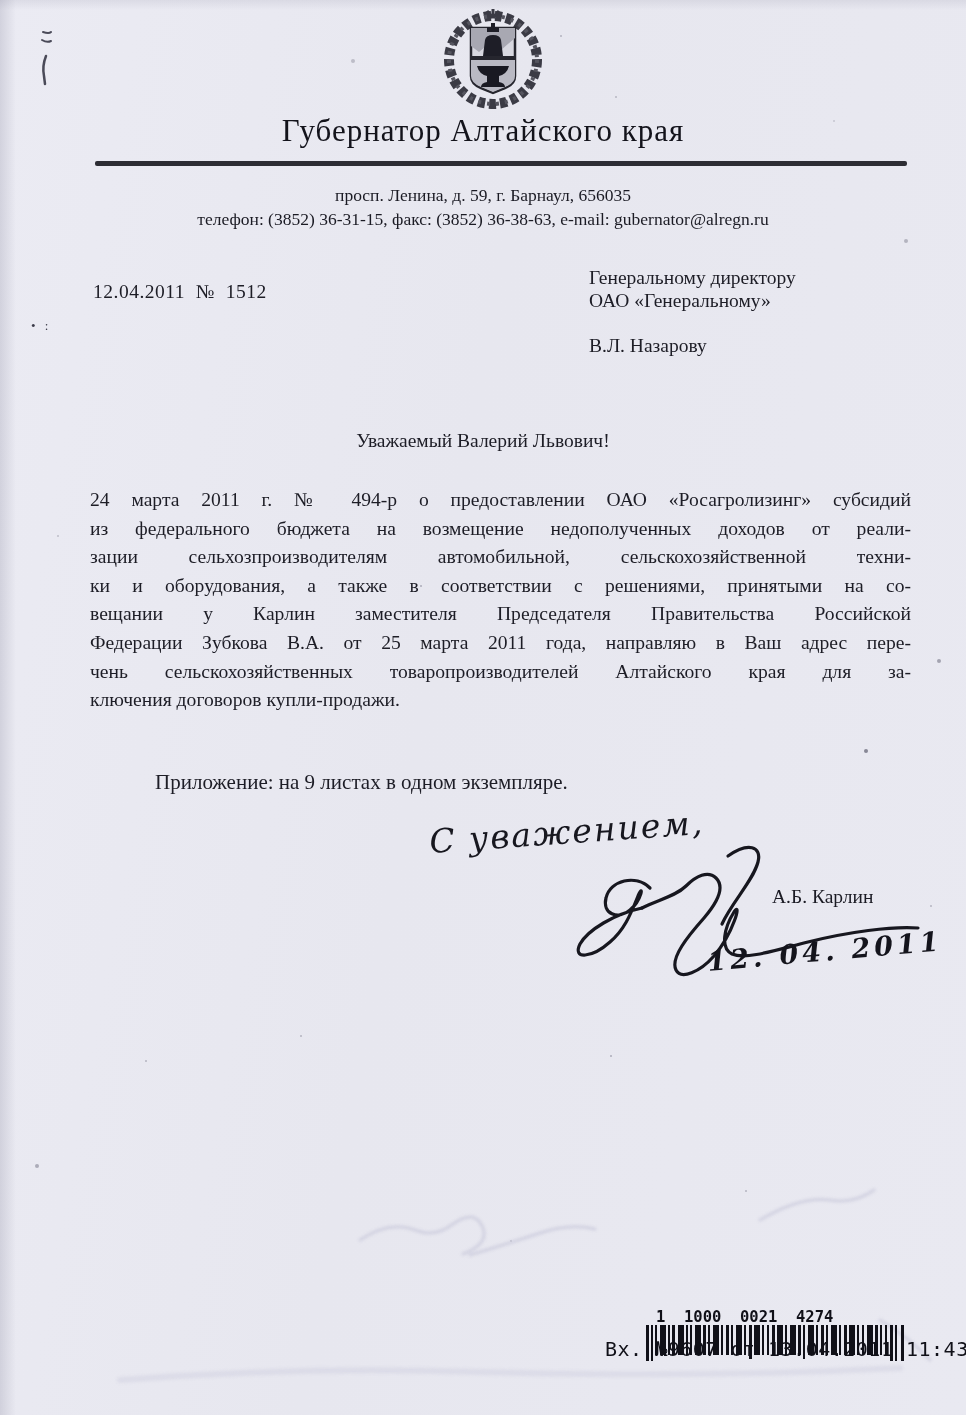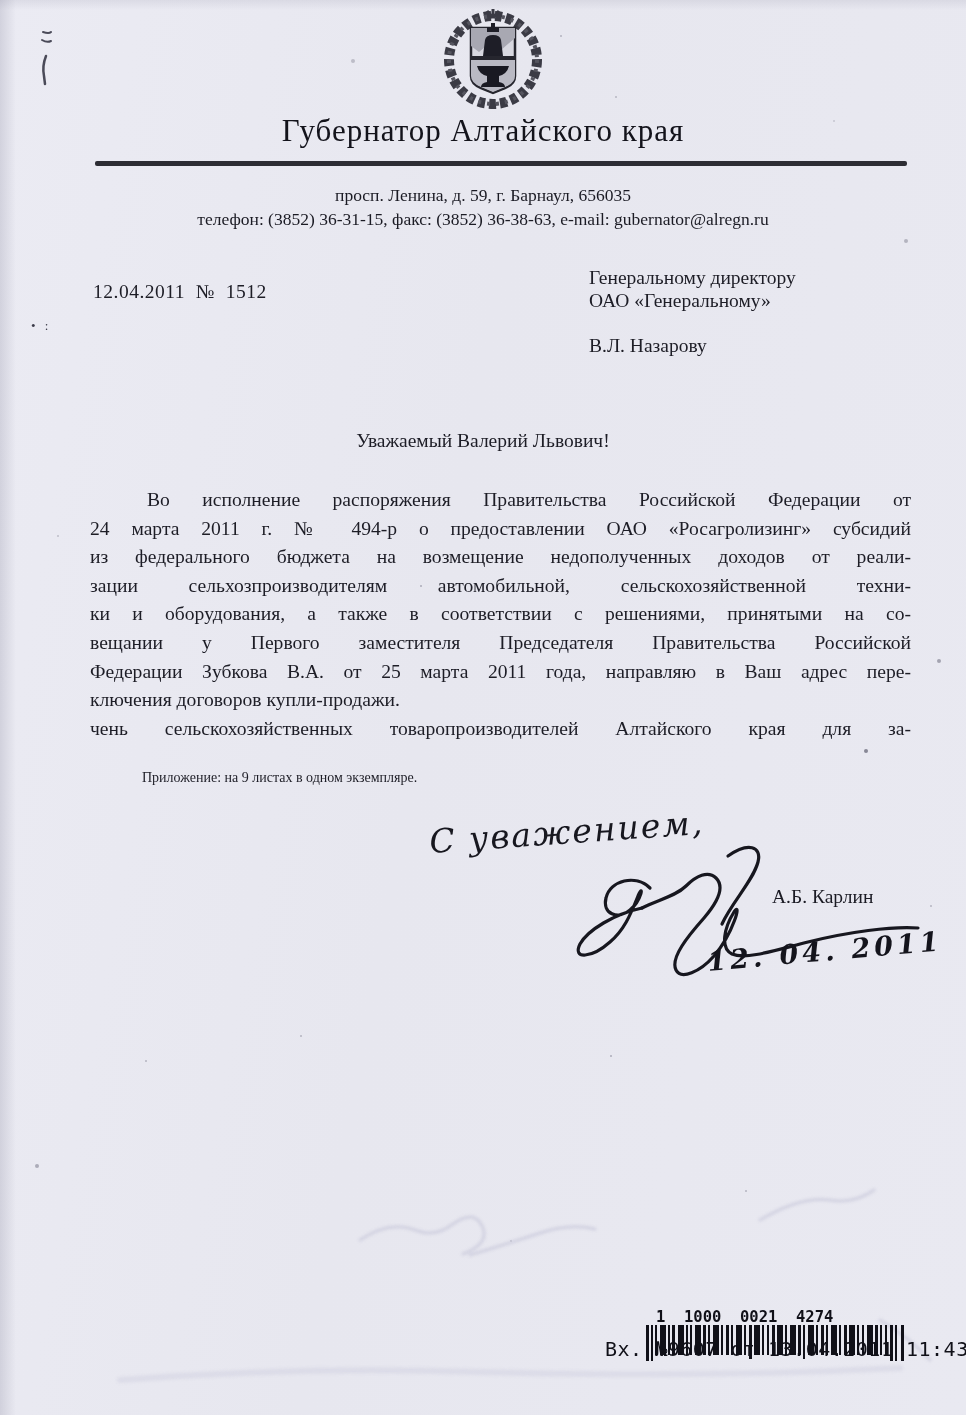--- a/index.html
+++ b/index.html
@@ -43,21 +43,21 @@
   .recipient { left:589px; top:266px; font-size:19.5px; line-height:23px; }
   .recipient .gap { height:22px; }
 
   .salutation { left:0; top:430px; width:100%; text-align:center; font-size:19.5px; }
 
   .body-block { left:90px; top:486px; width:821px; font-size:19.6px; line-height:28.6px; }
   .body-line { text-align:justify; text-align-last:justify; }
   .body-line.first { text-indent:57px; }
   .body-line.para-end { text-align-last:left; }
 
-  .attachment { left:142px; top:770px; font-size:14px; }
+  .attachment { left:155px; top:770px; font-size:21px; }
 
   
   .closing {
     left:428px; top:822px; font-size:33px; font-style:italic;
     font-family:"DejaVu Serif", serif; letter-spacing:2px; color:#17171f;
     transform:rotate(-4deg); transform-origin:left top;
   }
   .sig-svg { left:398px; top:826px; }
   .sig-name { left:772px; top:886px; font-size:19.5px; color:#1b1b24; }
   .sig-date {
@@ -118,29 +118,28 @@
   <div class="abs recipient">
     <div>Генеральному директору</div>
     <div>ОАО «Генеральному»</div>
     <div class="gap"></div>
     <div>В.Л. Назарову</div>
   </div>
 
   <div class="abs salutation">Уважаемый Валерий Львович!</div>
 
   <div class="abs body-block">
-    <div class="body-line first">Во исполнение распоряжения Правительства Российской Федерации от</div>
     <div class="body-line">24 марта 2011 г. № 494-р о предоставлении ОАО «Росагролизинг» субсидий</div>
     <div class="body-line">из федерального бюджета на возмещение недополученных доходов от реали-</div>
     <div class="body-line">зации сельхозпроизводителям автомобильной, сельскохозяйственной техни-</div>
     <div class="body-line">ки и оборудования, а также в соответствии с решениями, принятыми на со-</div>
-    <div class="body-line">вещании у Первого заместителя Председателя Правительства Российской</div>
+    <div class="body-line">вещании у Карлин заместителя Председателя Правительства Российской</div>
     <div class="body-line">Федерации Зубкова В.А. от 25 марта 2011 года, направляю в Ваш адрес пере-</div>
+    <div class="body-line">чень сельскохозяйственных товаропроизводителей Алтайского края для за-</div>
     <div class="body-line para-end">ключения договоров купли-продажи.</div>
-    <div class="body-line">чень сельскохозяйственных товаропроизводителей Алтайского края для за-</div>
   </div>
 
   <div class="abs attachment">Приложение: на 9 листах в одном экземпляре.</div>
 
   <div class="abs closing">С уважением,</div>
 
   <svg class="abs sig-svg" width="530" height="170" viewBox="0 0 530 170">
     <g fill="none" stroke="#17171f" stroke-width="3.2" stroke-linecap="round">
       <path d="M252,62 c-14,-14 -40,-8 -44,10 c-4,16 12,22 24,12 c12,-10 14,-28 8,-14 c-8,20 -14,34 -28,46 c-18,16 -38,18 -30,2 c8,-14 34,-30 62,-36"></path>
       <path d="M244,82 c16,-8 34,-12 44,-22 c10,-10 22,-16 30,-8 c10,10 0,26 -12,40 c-16,18 -34,40 -28,52 c5,10 24,2 38,-14 c20,-24 28,-56 20,-44 c-10,16 -14,36 -2,42 c14,6 44,-4 76,-12 c40,-10 84,-16 110,-14"></path>

